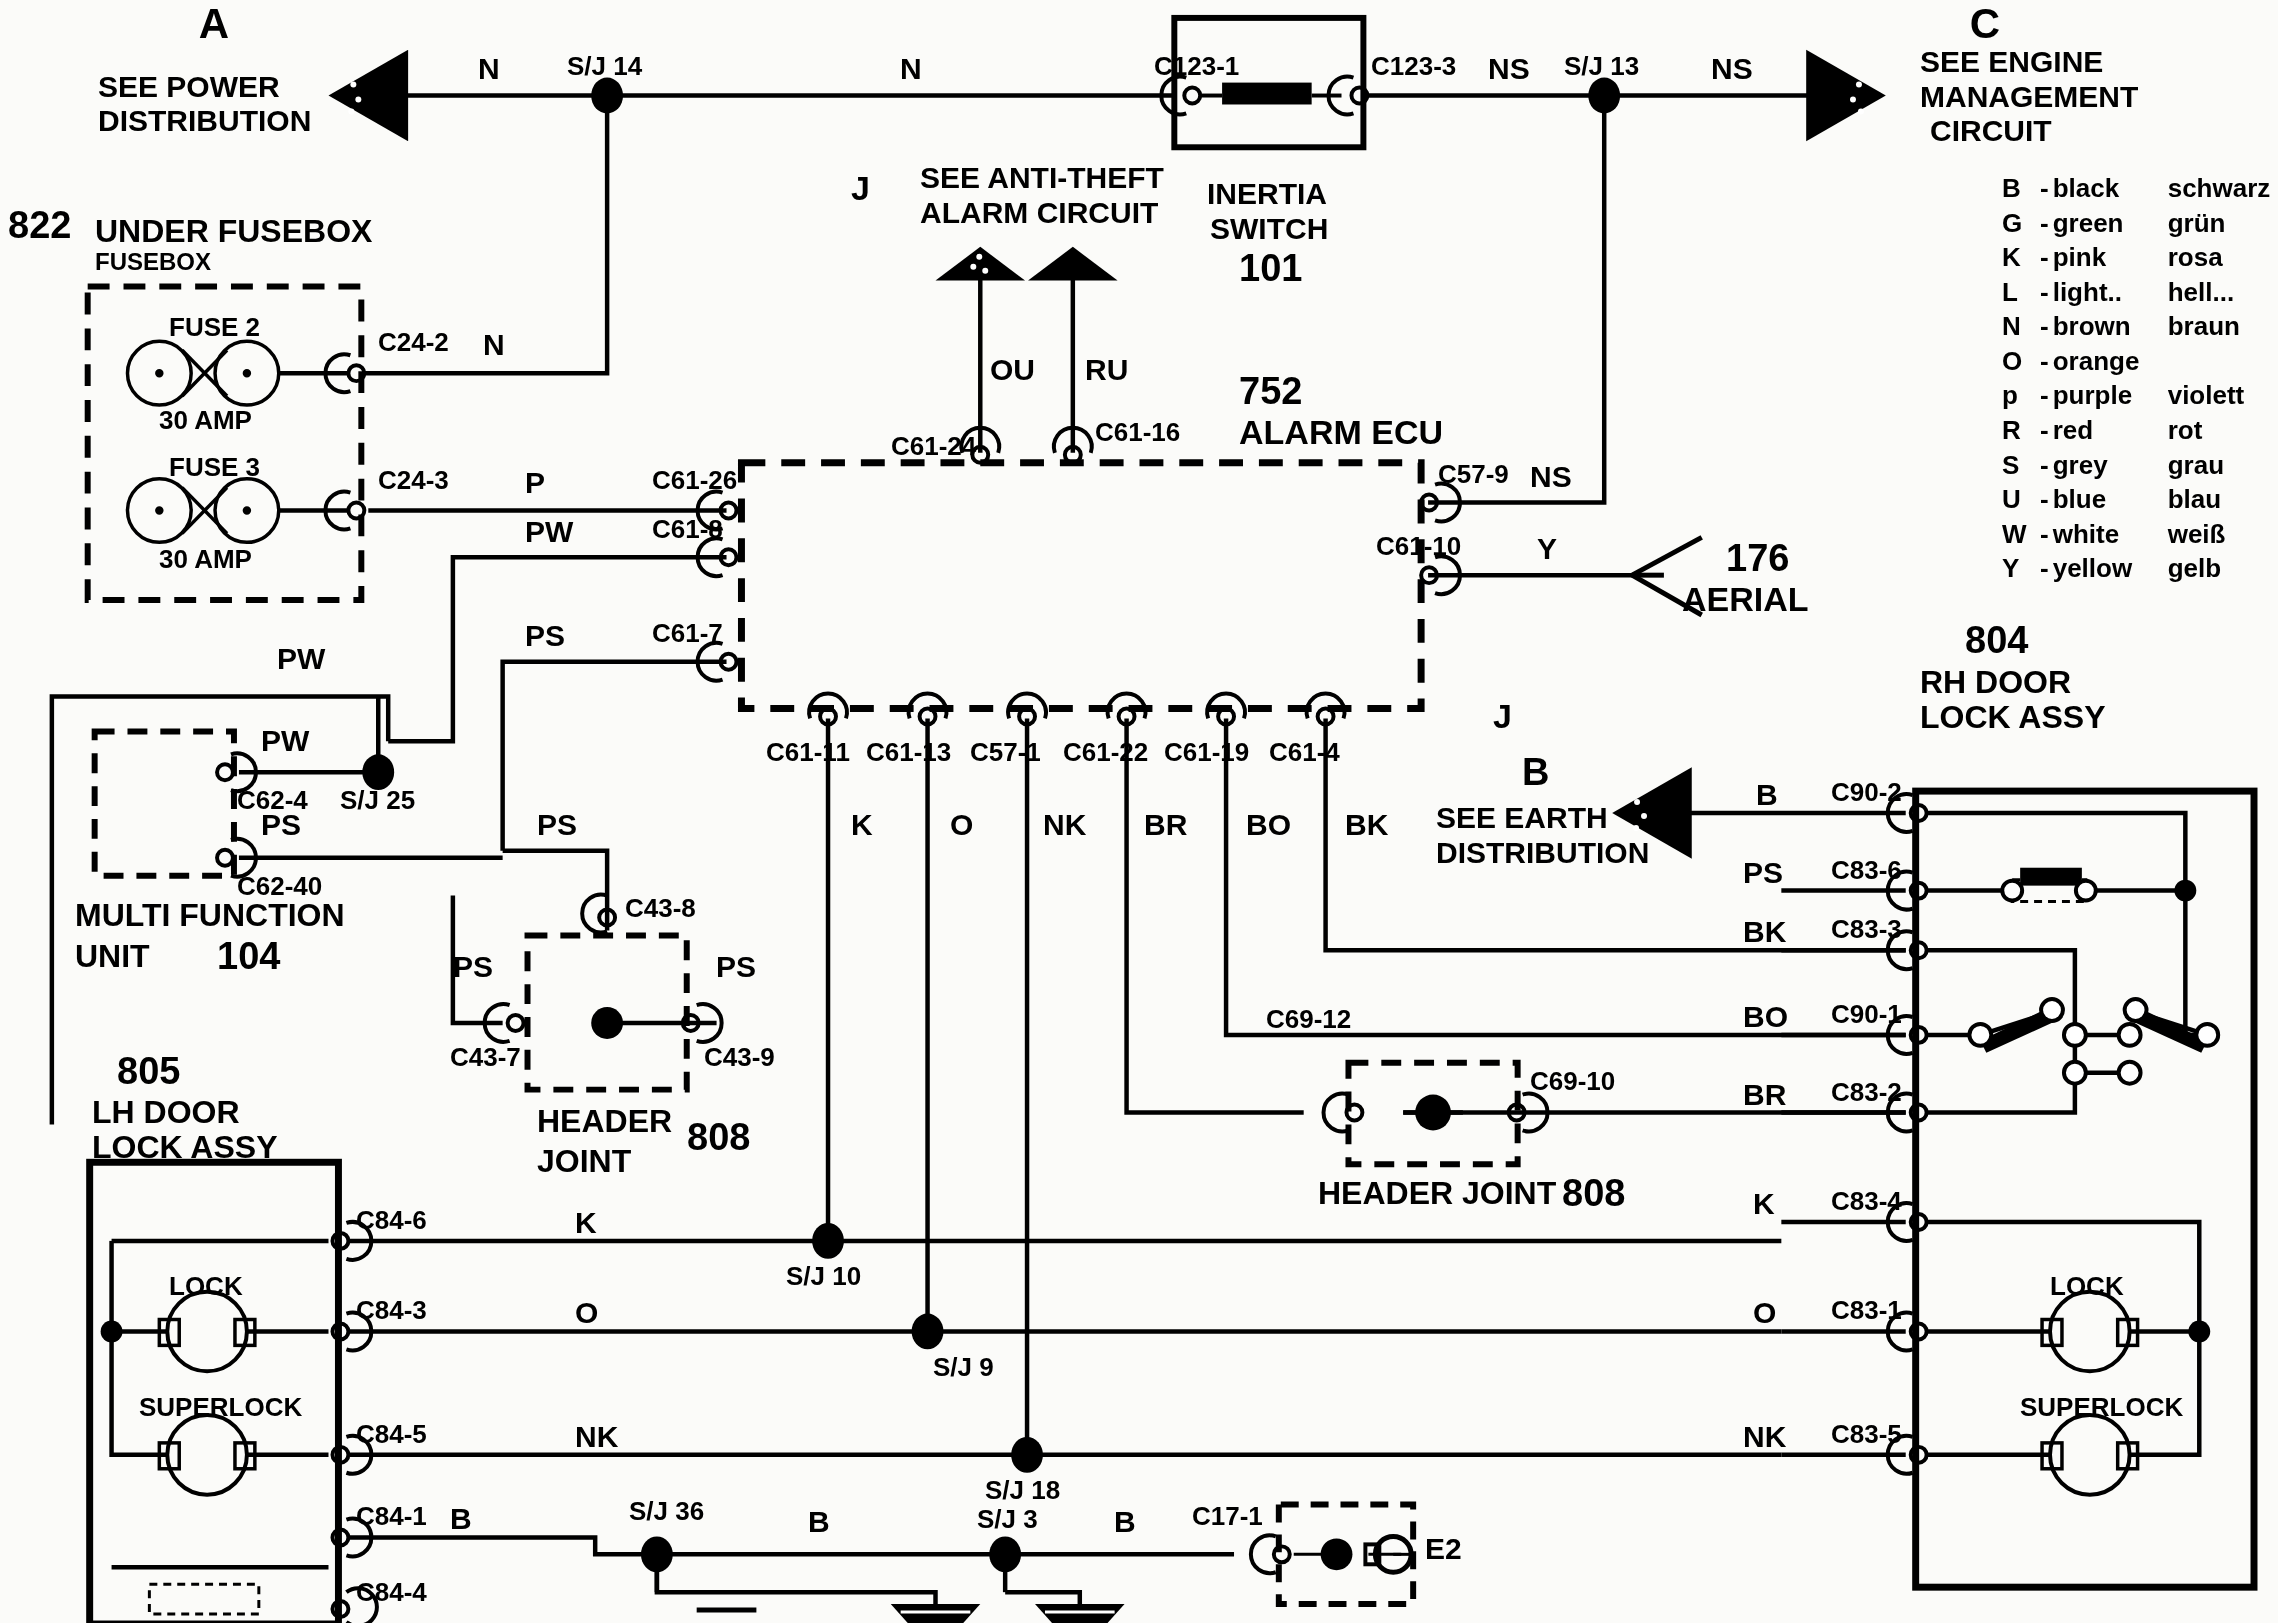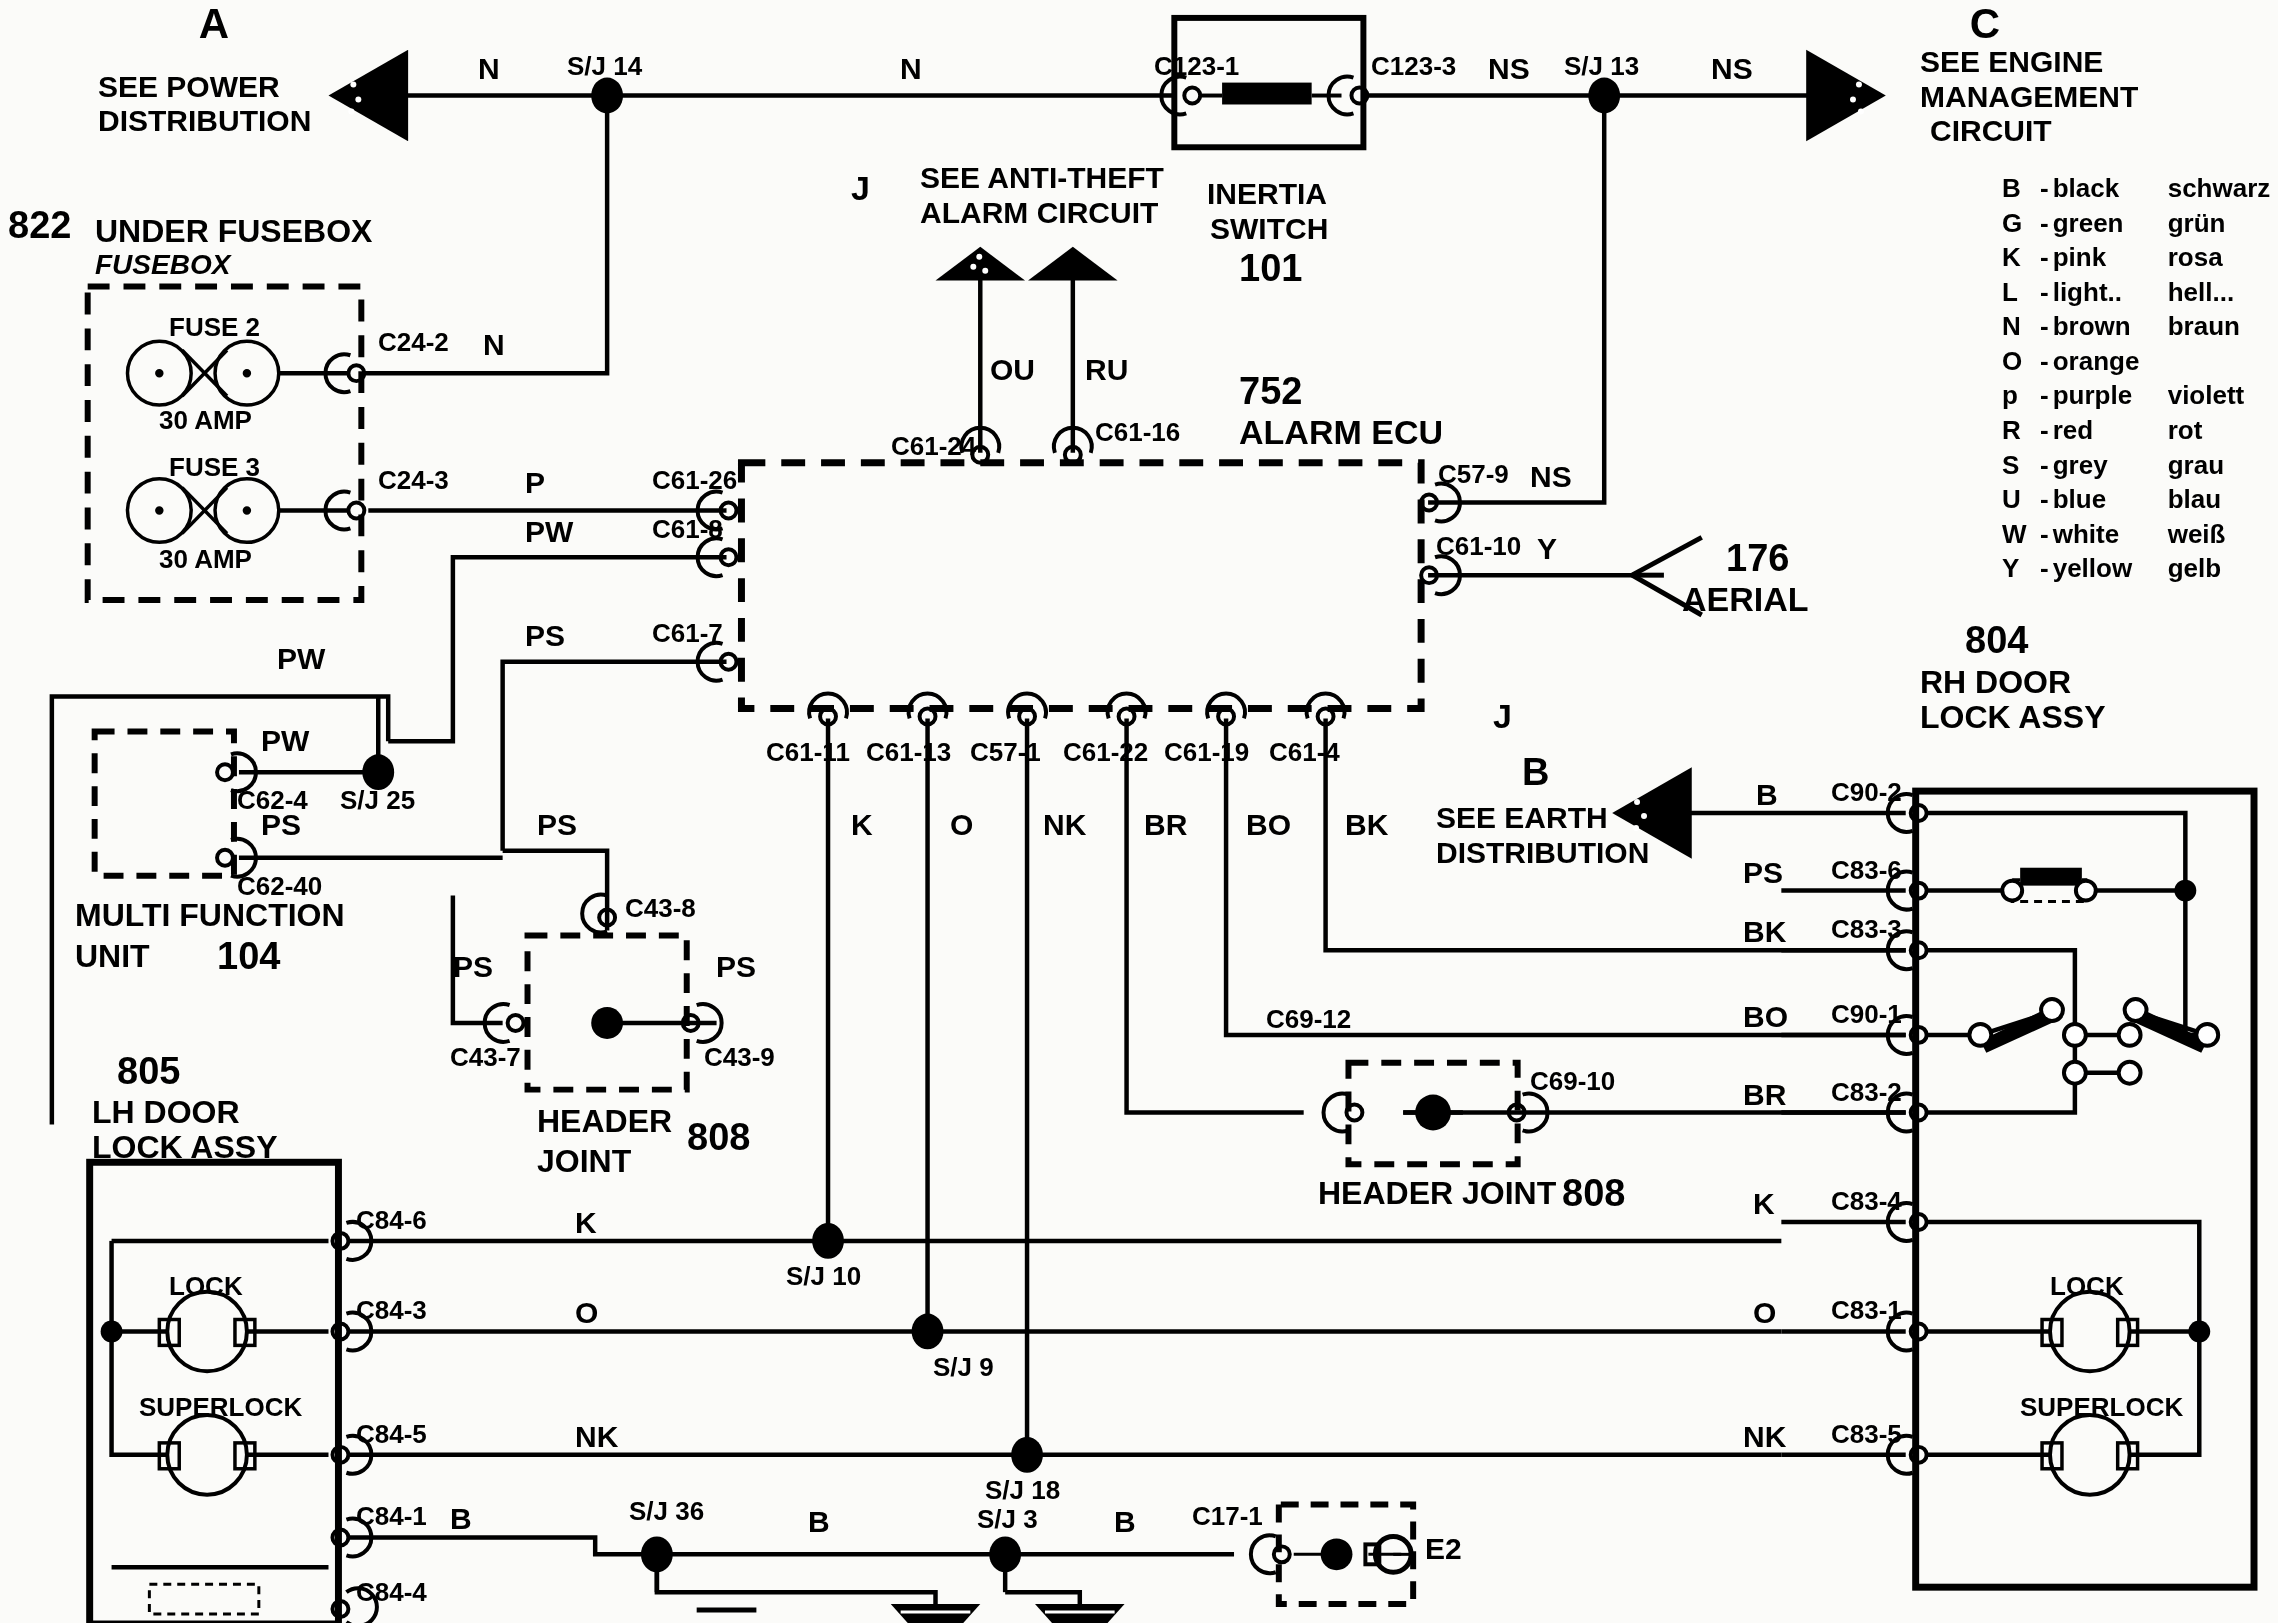--- a/index.html
+++ b/index.html
@@ -470,38 +470,38 @@
   <div class="lbl f38" style="left:1522px;top:751px;">B</div>
   <div class="lbl f30" style="left:1436px;top:801px;">SEE EARTH</div>
   <div class="lbl f30" style="left:1436px;top:836px;">DISTRIBUTION</div>
 
   <div class="lbl f30" style="left:1207px;top:177px;">INERTIA</div>
   <div class="lbl f30" style="left:1210px;top:212px;">SWITCH</div>
   <div class="lbl f38" style="left:1239px;top:247px;">101</div>
 
   <div class="lbl f38" style="left:8px;top:204px;">822</div>
   <div class="lbl f32" style="font-size:32px;left:95px;top:214px;">UNDER FUSEBOX</div>
-  <div class="lbl f32" style="font-size:28px;left:95px;top:249px;font-style:italic;">FUSEBOX</div>
+  <div class="lbl f32" style="font-size:24px;left:95px;top:249px;">FUSEBOX</div>
 
   <div class="lbl f26" style="left:169px;top:313px;">FUSE 2</div>
   <div class="lbl f26" style="left:159px;top:406px;">30 AMP</div>
   <div class="lbl f26" style="left:169px;top:453px;">FUSE 3</div>
   <div class="lbl f26" style="left:159px;top:545px;">30 AMP</div>
 
   <div class="lbl f26" style="left:378px;top:328px;">C24-2</div>
   <div class="lbl f26" style="left:378px;top:466px;">C24-3</div>
   <div class="lbl f26" style="left:1154px;top:52px;">C123-1</div>
   <div class="lbl f26" style="left:1371px;top:52px;">C123-3</div>
   <div class="lbl f26" style="left:891px;top:418px;margin-top:14px;">C61-24</div>
   <div class="lbl f26" style="left:1095px;top:418px;">C61-16</div>
   <div class="lbl f26" style="left:652px;top:466px;">C61-26</div>
   <div class="lbl f26" style="left:652px;top:515px;">C61-8</div>
   <div class="lbl f26" style="left:652px;top:619px;">C61-7</div>
   <div class="lbl f26" style="left:1438px;top:460px;">C57-9</div>
-  <div class="lbl f26" style="left:1436px;top:532px;">C61-10</div>
+  <div class="lbl f26" style="left:1376px;top:532px;">C61-10</div>
 
   <div class="lbl f26" style="left:766px;top:738px;">C61-11</div>
   <div class="lbl f26" style="left:866px;top:738px;">C61-13</div>
   <div class="lbl f26" style="left:970px;top:738px;">C57-1</div>
   <div class="lbl f26" style="left:1063px;top:738px;">C61-22</div>
   <div class="lbl f26" style="left:1164px;top:738px;">C61-19</div>
   <div class="lbl f26" style="left:1269px;top:738px;">C61-4</div>
 
   <div class="lbl f26" style="left:237px;top:786px;">C62-4</div>
   <div class="lbl f26" style="left:237px;top:872px;">C62-40</div>

